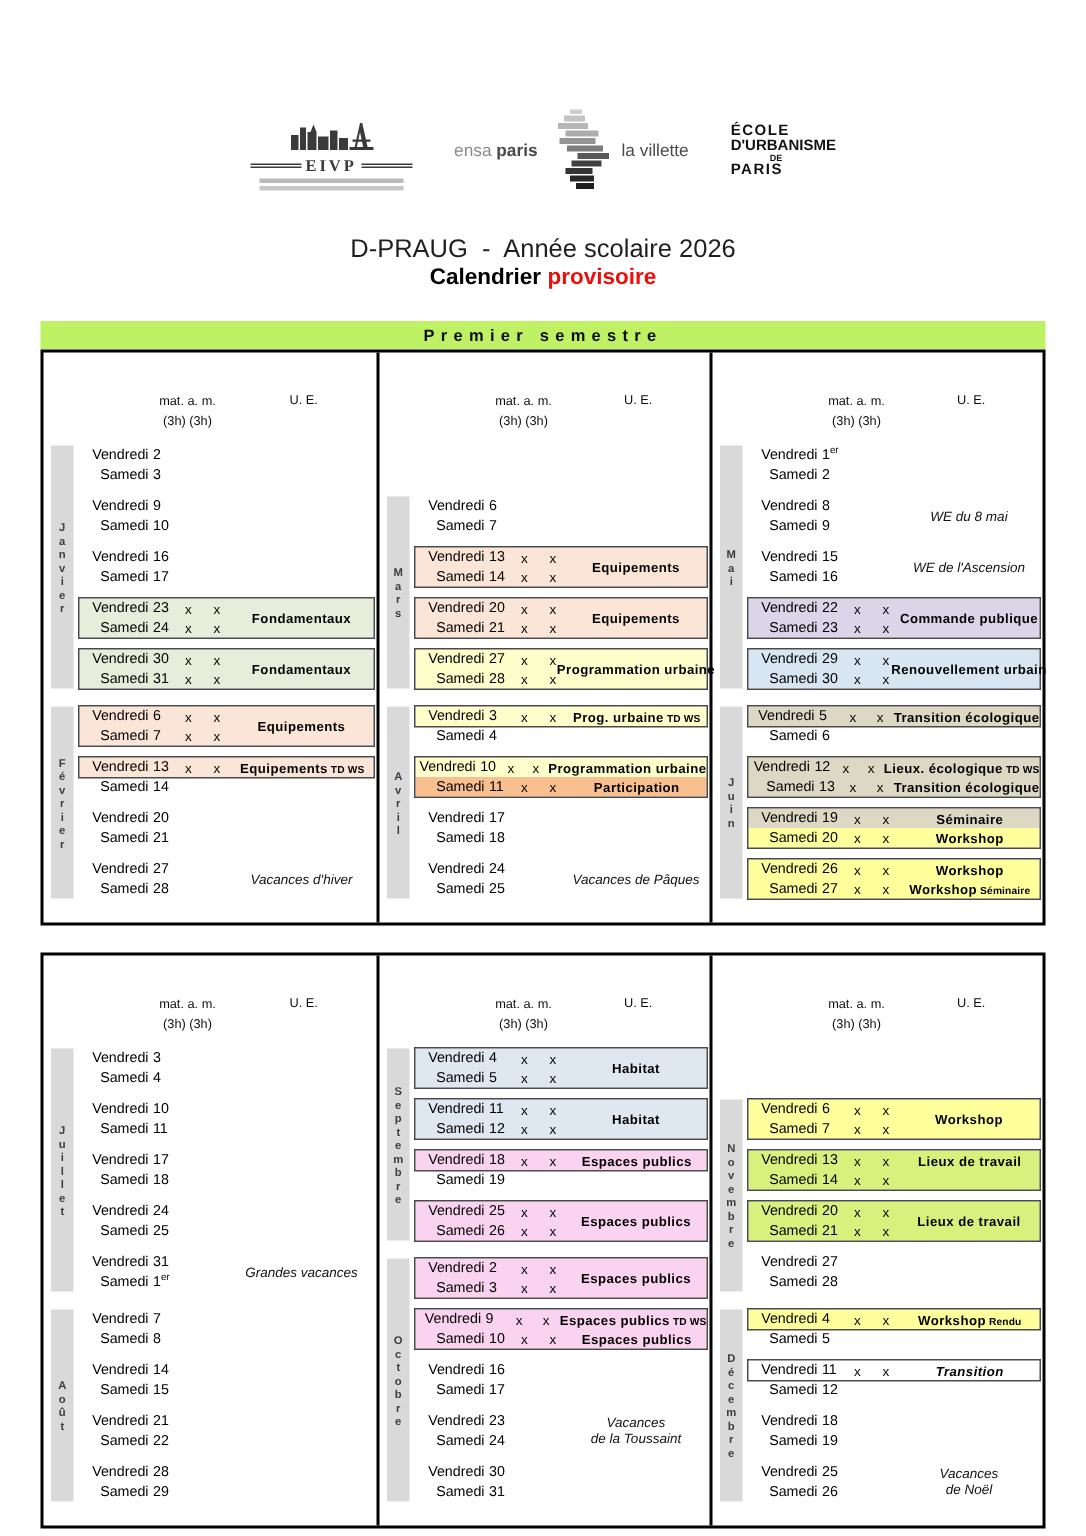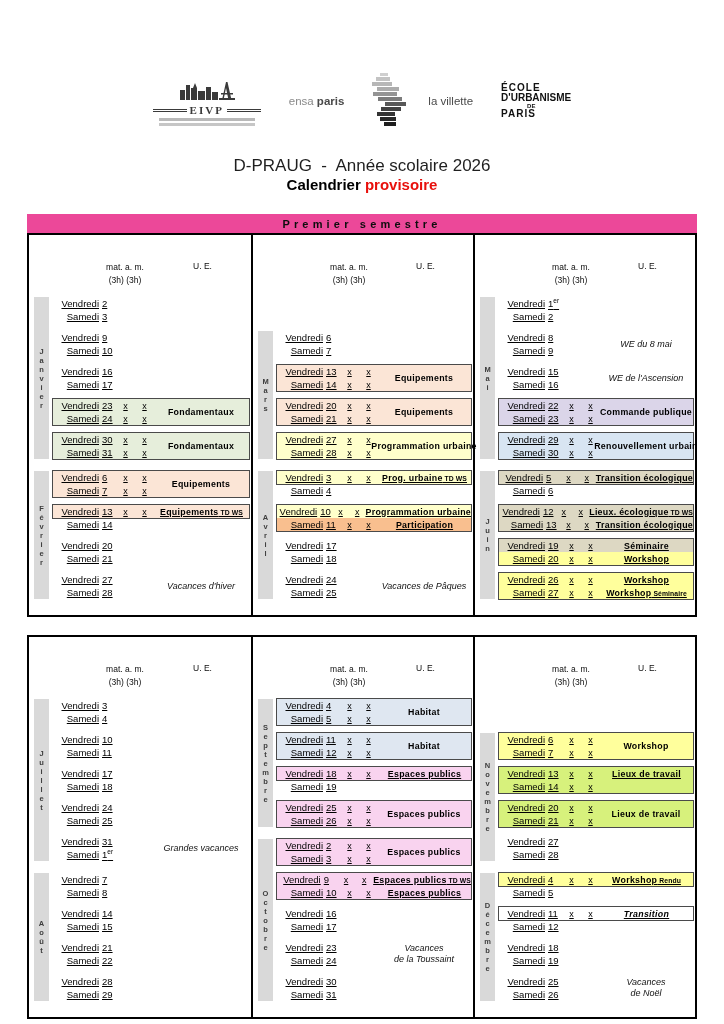--- a/index.html
+++ b/index.html
@@ -5,49 +5,49 @@
   html,body{margin:0;padding:0;background:#fff;}
   body{width:724px;height:1024px;font-family:"Liberation Sans",sans-serif;color:#000;position:relative;overflow:hidden;}
 
   
   .logos{display:flex;justify-content:center;align-items:center;gap:28px;margin-top:72px;}
   .logo-eivp{width:108px;text-align:center;}
   .logo-eivp .eivp-line{display:flex;align-items:center;justify-content:center;gap:3px;font-family:"Liberation Serif",serif;font-weight:700;font-size:11px;letter-spacing:2px;color:#3a3a3a;}
   .eivp-rule{flex:1;border-top:3px double #3a3a3a;}
   .eivp-fineprint{height:3px;background:#b9b9b9;margin:2px 6px 0 6px;}
   .eivp-fineprint.f2{margin-top:2px;background:#c6c6c6;}
-  .logo-ensa{display:flex;align-items:center;gap:20px;font-size:11.5px;color:#4a4a4a;}
+  .logo-ensa{display:flex;align-items:center;gap:6px;font-size:11.5px;color:#4a4a4a;}
   .logo-ensa .ensa-left{color:#8a8a8a;}
   .logo-ensa .ensa-left b{color:#4a4a4a;font-weight:600;}
   .logo-eup{font-weight:700;line-height:1.02;color:#111;text-align:left;}
   .logo-eup .l1{font-size:10px;letter-spacing:1px;}
   .logo-eup .l2{font-size:10px;}
   .logo-eup .l3{font-size:6px;margin-left:26px;}
   .logo-eup .l4{font-size:10px;letter-spacing:1px;}
 
   .doc-title{text-align:center;margin-top:26px;font-size:17px;color:#1f1f1f;white-space:pre;}
   .doc-subtitle{text-align:center;margin-top:0;font-size:15px;font-weight:700;}
   .doc-subtitle .red{color:#e8100c;}
 
   
   .sem{width:670px;margin-left:27px;}
   #sem0{margin-top:21px;}
   #sem1{margin-top:18px;}
-  .sem-bar{height:19px;background:#ec4899;color:#0d0d0d;font-weight:700;font-size:11px;letter-spacing:0.38em;display:flex;align-items:center;justify-content:center;}
+  .sem-bar{height:19px;background:#bef264;color:#0d0d0d;font-weight:700;font-size:11px;letter-spacing:0.38em;display:flex;align-items:center;justify-content:center;}
   .sem-table{border:2px solid #000;display:flex;background:#fff;}
   .col{width:222px;box-sizing:border-box;padding:20px 2px 4px 5px;}
   .col + .col{border-left:2px solid #000;}
 
   .col-header{height:42px;position:relative;font-size:8.5px;color:#0d0d0d;}
   .ch-mat{position:absolute;left:58px;width:66px;top:6px;text-align:center;line-height:13px;}
   .ch-ue{position:absolute;left:124px;right:2px;top:6px;text-align:center;}
 
   .month{display:flex;margin-bottom:4px;}
   .month-strip{width:15px;background:#d9d9d9;margin-right:4px;margin-bottom:8px;display:flex;flex-direction:column;align-items:center;justify-content:center;font-size:7.5px;line-height:9px;font-weight:600;color:#3d3d3d;}
-  .weeks{flex:1;min-width:0;text-decoration:underline;}
+  .weeks{flex:1;min-width:0;}
   .spacer{height:34px;}
 
   .week{position:relative;margin-bottom:8px;}
   .week.blk{outline:1px solid #4a4a4a;}
   .row{height:13px;display:flex;align-items:center;font-size:9.5px;}
   .row.rowblk{outline:1px solid #4a4a4a;}
   .dayname{width:46px;text-align:right;white-space:nowrap;}
   .daynum{width:14px;text-align:left;margin-left:3px;white-space:nowrap;}
   .daynum sup{font-size:6.5px;}
   .xcol{width:19px;text-align:center;font-size:9px;}

